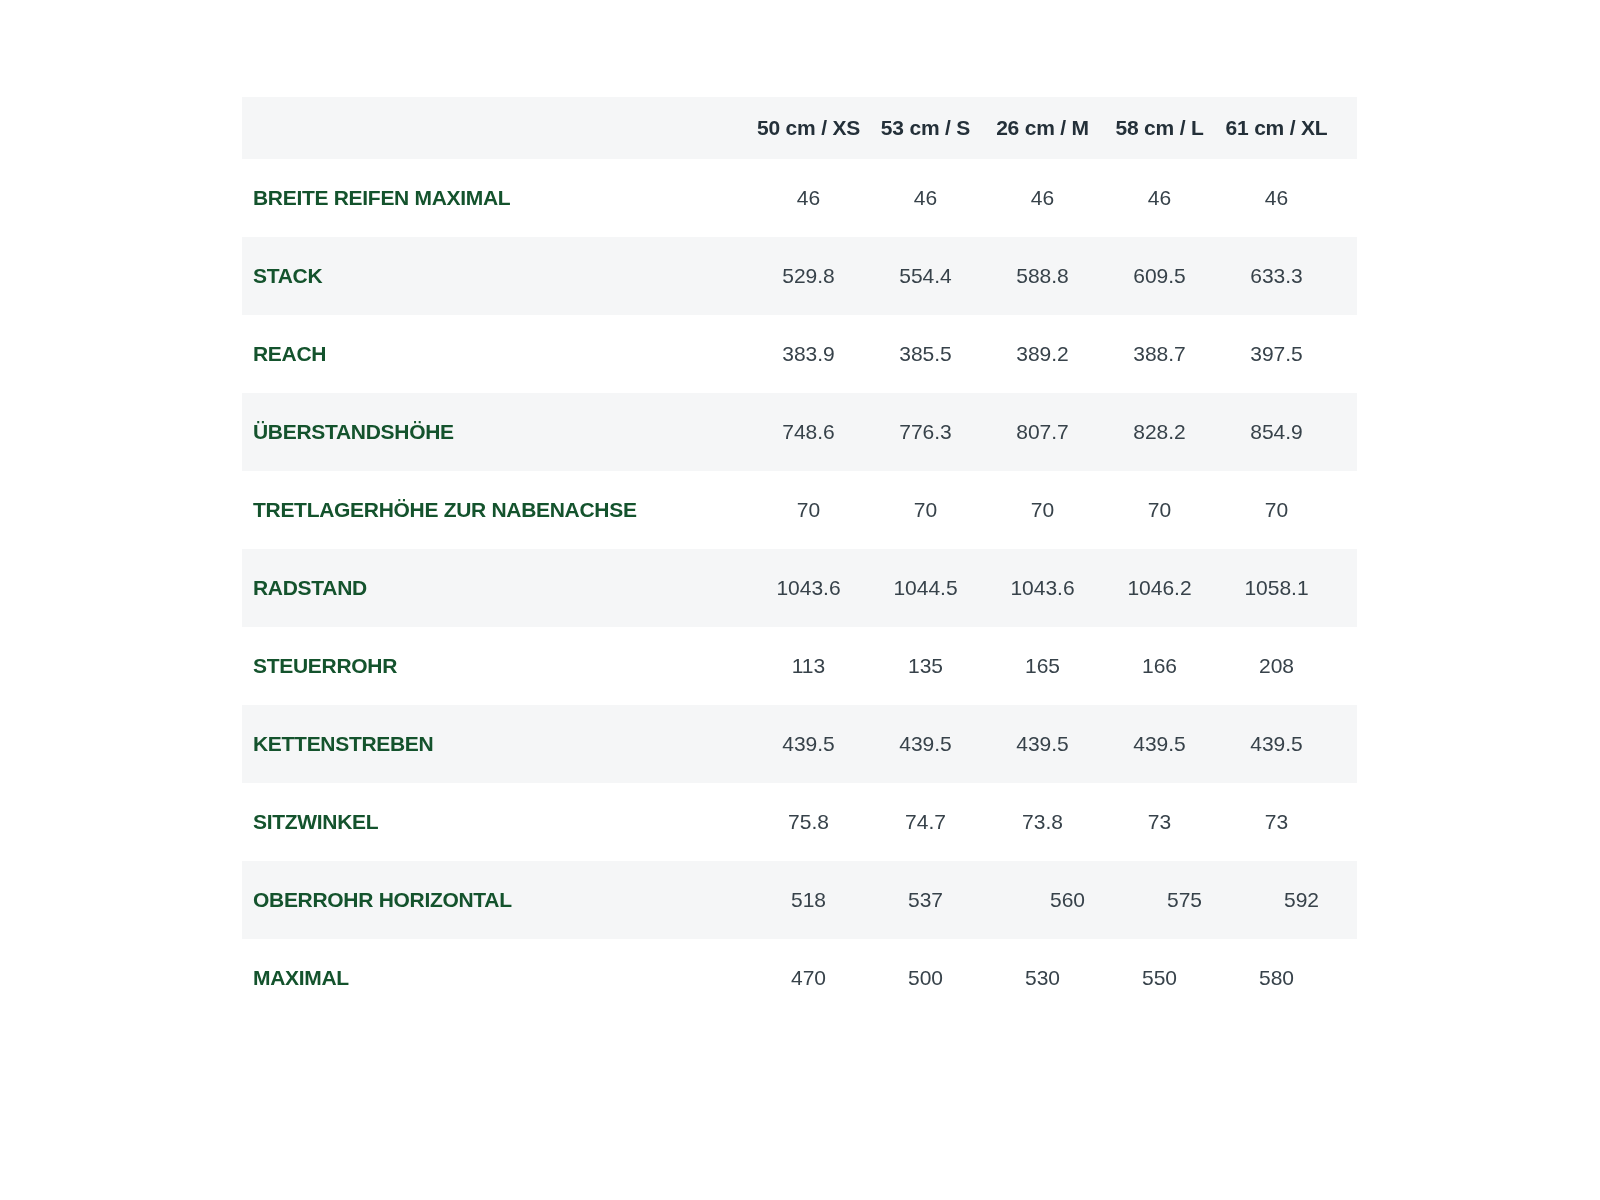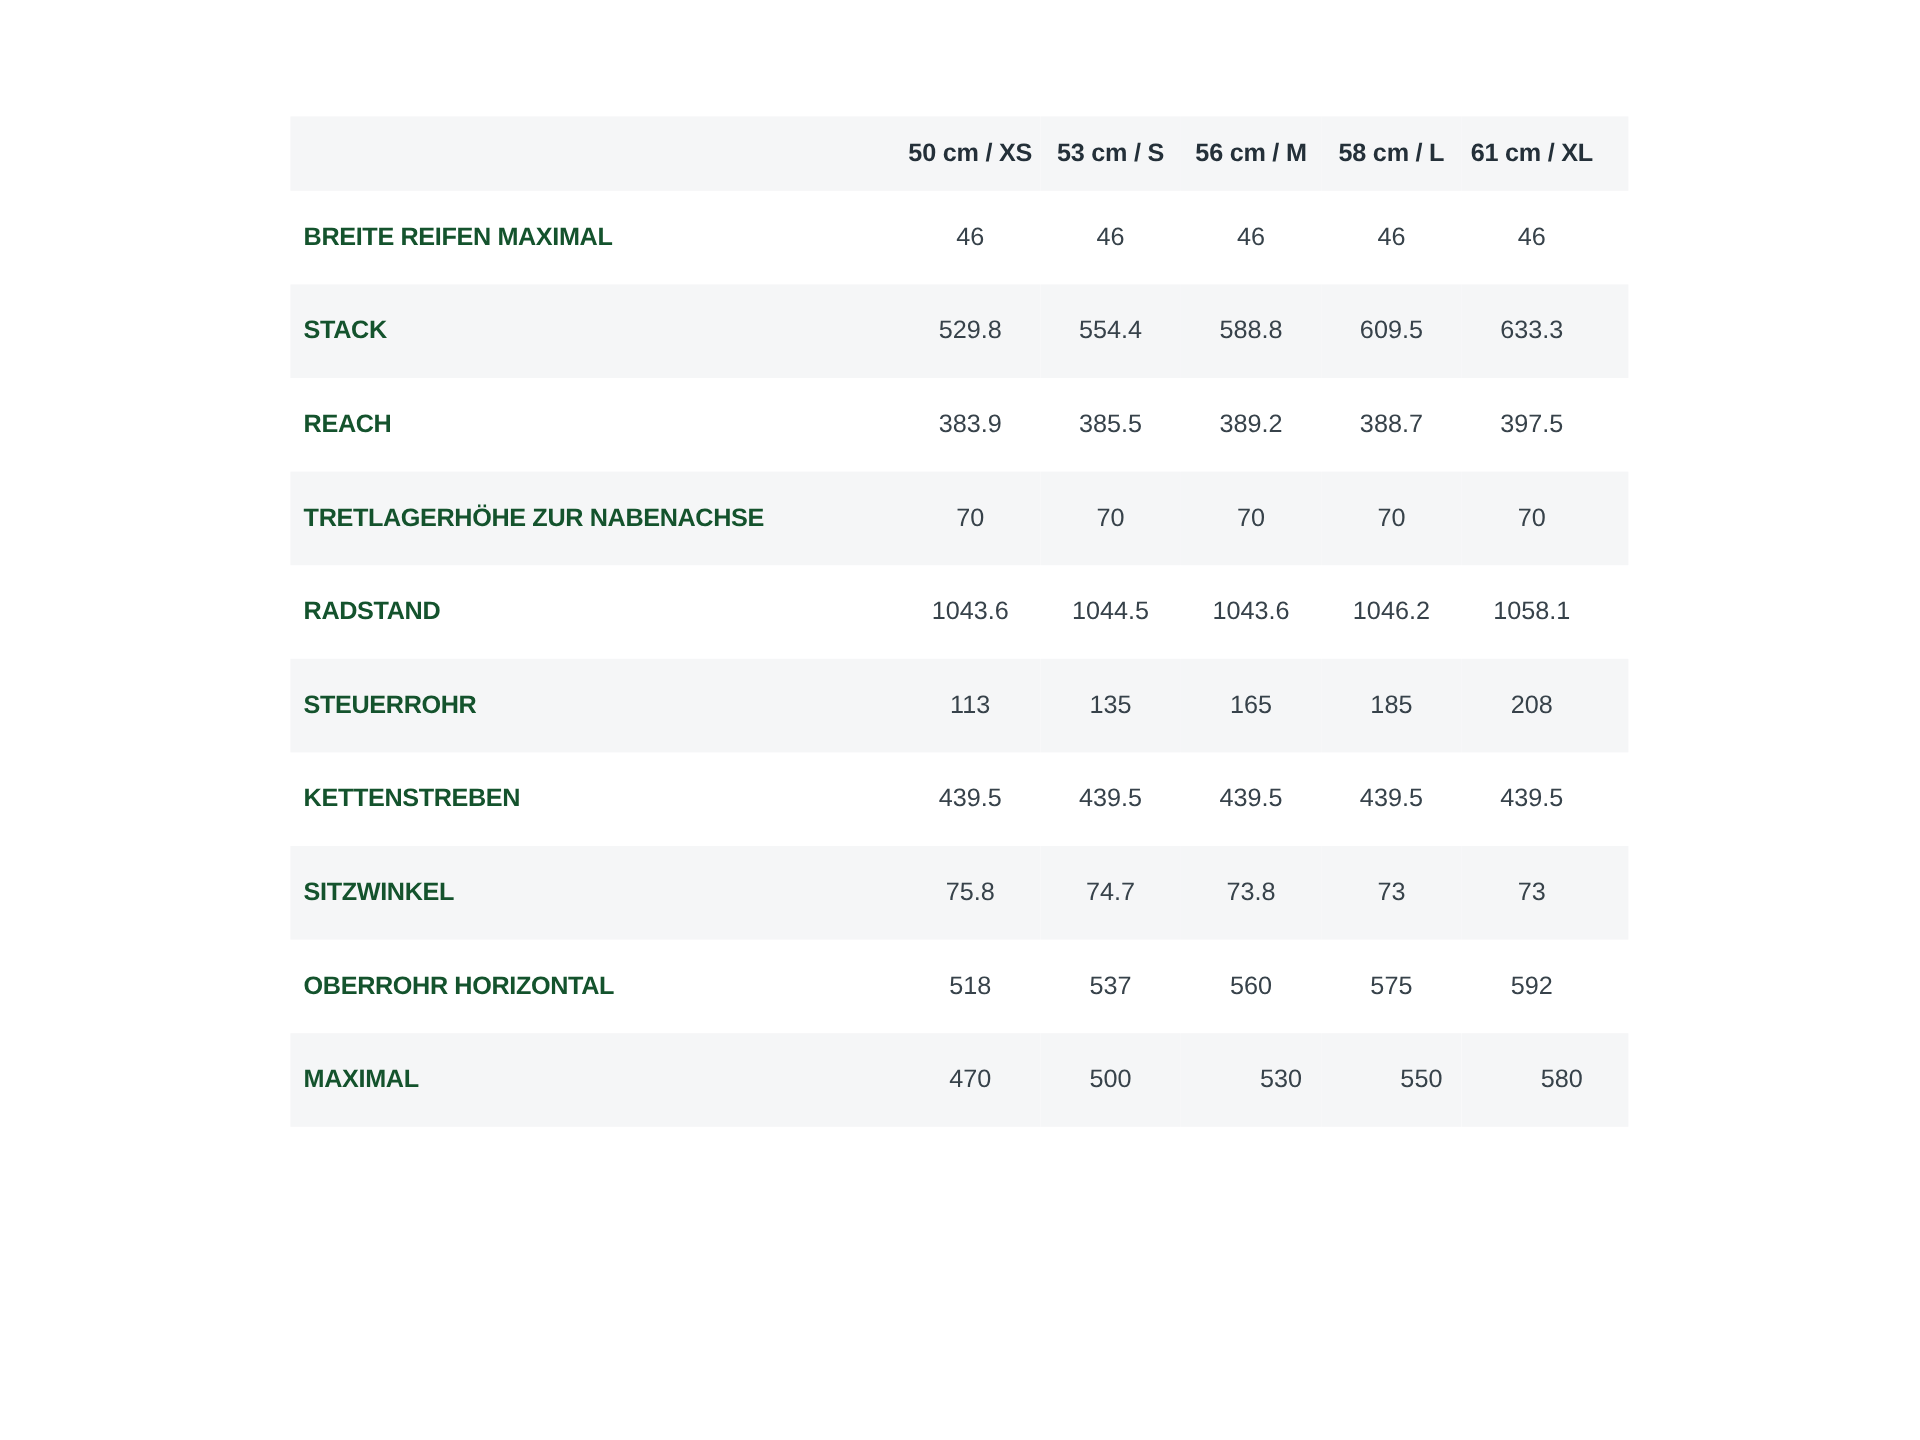--- a/index.html
+++ b/index.html
@@ -75,21 +75,21 @@
         <col class="c-val">
         <col class="c-val">
       <col class="c-spacer">
     </colgroup>
     <thead>
       <tr>
         <th class="corner"></th>
 
       <th>50 cm / XS</th>
           <th>53 cm / S</th>
-          <th>56 cm / M</th>
+          <th>26 cm / M</th>
           <th>58 cm / L</th>
           <th>61 cm / XL</th>
           <th class="spacer"></th>
         </tr>
     </thead>
     <tbody>
 
     <tr>
           <td class="rowlabel">BREITE REIFEN MAXIMAL</td>
           <td class="val">46</td>
@@ -111,20 +111,29 @@
         <tr>
           <td class="rowlabel">REACH</td>
           <td class="val">383.9</td>
           <td class="val">385.5</td>
           <td class="val">389.2</td>
           <td class="val">388.7</td>
           <td class="val">397.5</td>
           <td class="spacer"></td>
         </tr>
         <tr>
+          <td class="rowlabel">ÜBERSTANDSHÖHE</td>
+          <td class="val">748.6</td>
+          <td class="val">776.3</td>
+          <td class="val">807.7</td>
+          <td class="val">828.2</td>
+          <td class="val">854.9</td>
+          <td class="spacer"></td>
+        </tr>
+        <tr>
           <td class="rowlabel">TRETLAGERHÖHE ZUR NABENACHSE</td>
           <td class="val">70</td>
           <td class="val">70</td>
           <td class="val">70</td>
           <td class="val">70</td>
           <td class="val">70</td>
           <td class="spacer"></td>
         </tr>
         <tr>
           <td class="rowlabel">RADSTAND</td>
@@ -133,21 +142,21 @@
           <td class="val">1043.6</td>
           <td class="val">1046.2</td>
           <td class="val">1058.1</td>
           <td class="spacer"></td>
         </tr>
         <tr>
           <td class="rowlabel">STEUERROHR</td>
           <td class="val">113</td>
           <td class="val">135</td>
           <td class="val">165</td>
-          <td class="val">185</td>
+          <td class="val">166</td>
           <td class="val">208</td>
           <td class="spacer"></td>
         </tr>
         <tr>
           <td class="rowlabel">KETTENSTREBEN</td>
           <td class="val">439.5</td>
           <td class="val">439.5</td>
           <td class="val">439.5</td>
           <td class="val">439.5</td>
           <td class="val">439.5</td>

